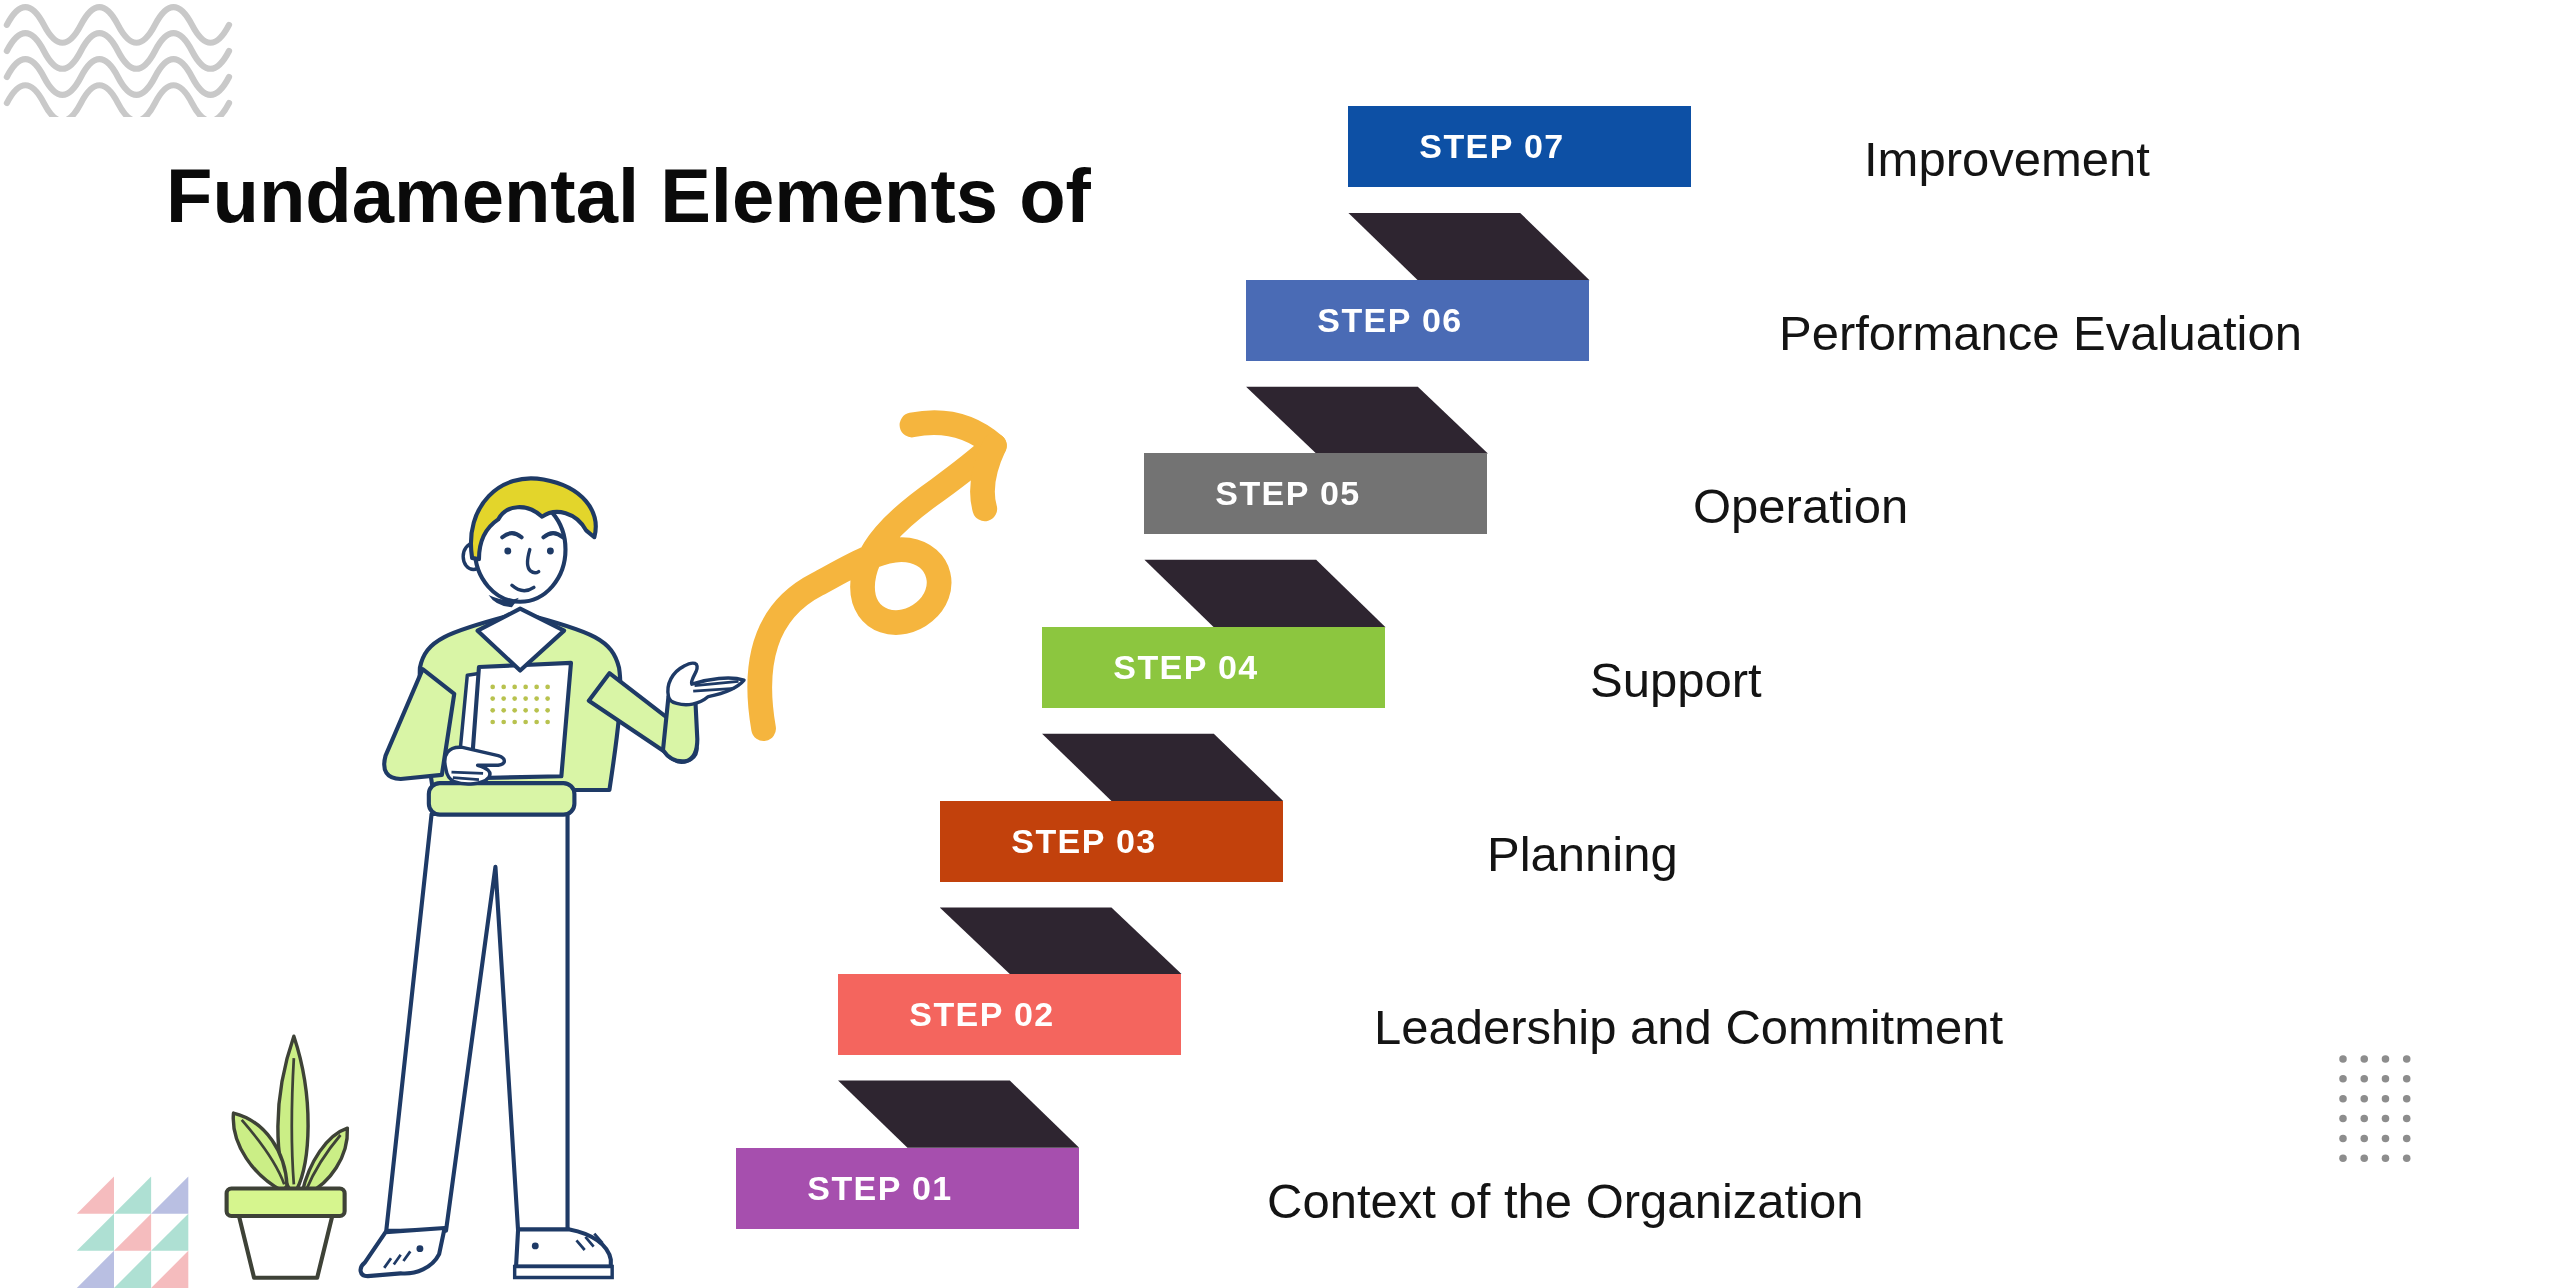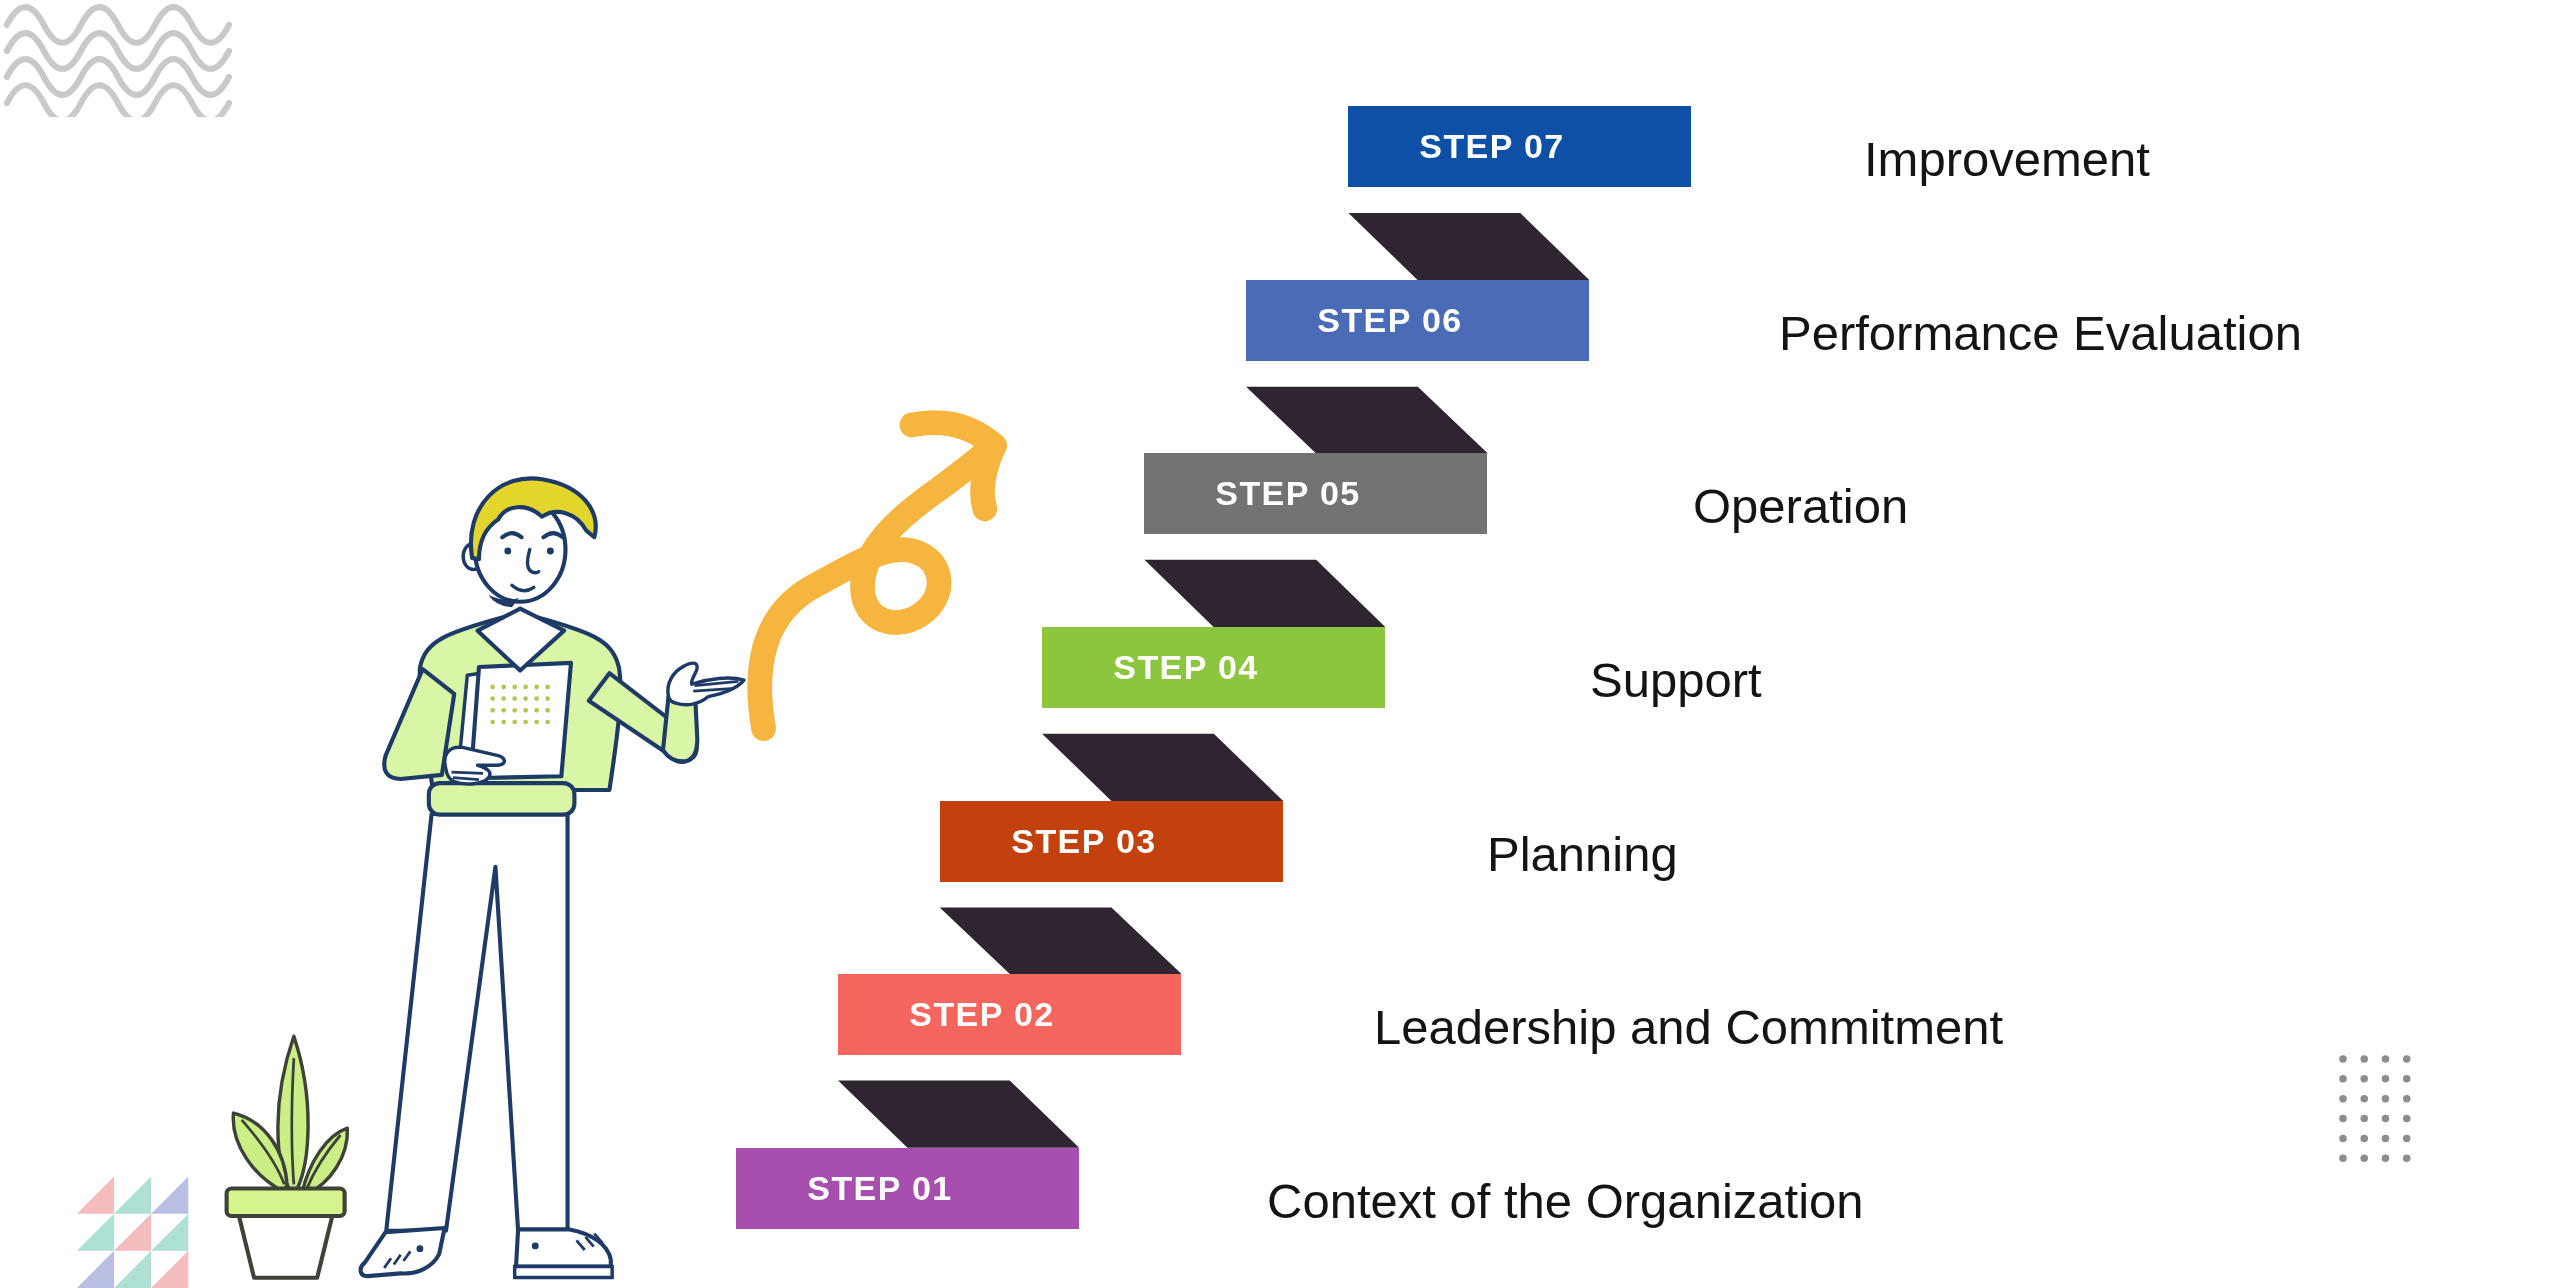--- a/index.html
+++ b/index.html
@@ -12,20 +12,21 @@
             font-weight:700;font-size:34px;letter-spacing:1.4px;color:var(--c-step_text);}
   .step-label{position:absolute;height:106px;display:flex;align-items:center;z-index:2;
               font-weight:400;font-size:49px;color:var(--c-label_text);white-space:nowrap;}
   .deco{position:absolute;z-index:0;}
   #connectors{position:absolute;left:0;top:0;z-index:1;}
 </style>
 </head>
 <body>
 
 <div class="title">
+  <div>Fundamental Elements of</div>
 </div>
 
 <svg class="deco" style="left:0;top:0" width="240" height="117" viewBox="0 0 350 170">
   <g fill="none" stroke="var(--c-wave)" stroke-width="9" stroke-linecap="round">
     <path d="M10,36 q27,-52 54,0 q27,52 54,0 q27,-52 54,0 q27,52 54,0 q27,-52 54,0 q27,52 54,0"></path>
     <path d="M10,74 q27,-52 54,0 q27,52 54,0 q27,-52 54,0 q27,52 54,0 q27,-52 54,0 q27,52 54,0"></path>
     <path d="M10,112 q27,-52 54,0 q27,52 54,0 q27,-52 54,0 q27,52 54,0 q27,-52 54,0 q27,52 54,0"></path>
     <path d="M10,150 q27,-52 54,0 q27,52 54,0 q27,-52 54,0 q27,52 54,0 q27,-52 54,0 q27,52 54,0"></path>
   </g>
 </svg>

